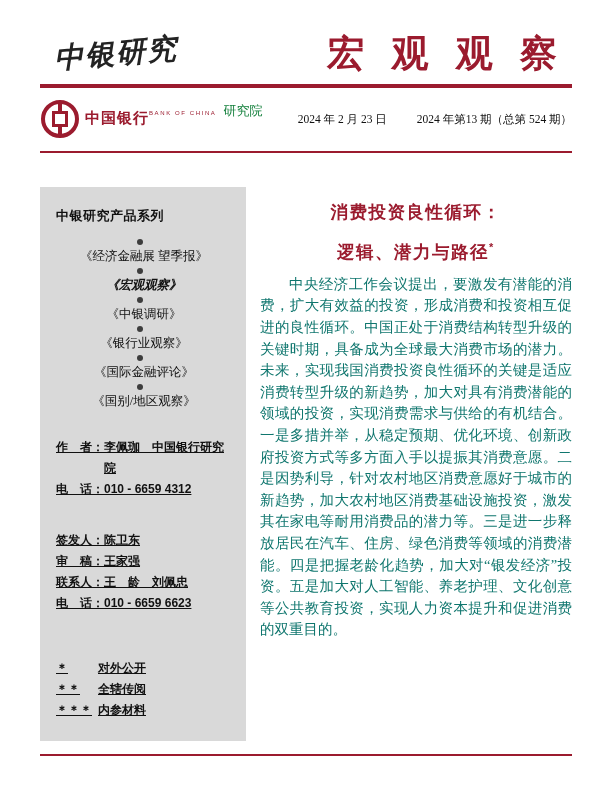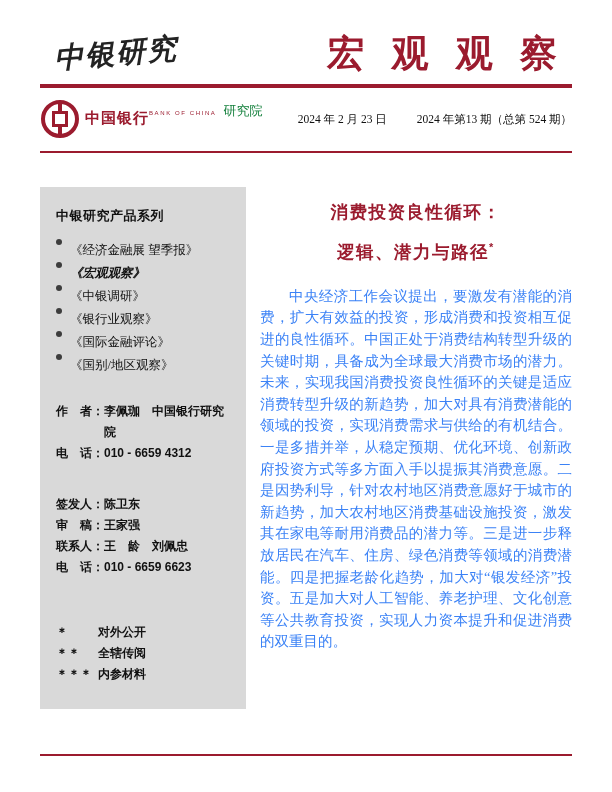--- a/index.html
+++ b/index.html
@@ -36,40 +36,40 @@
   .date-text{margin-left:auto;font-size:11.5px;white-space:nowrap;}
   .issue-text{margin-left:30px;font-size:11.5px;white-space:nowrap;}
   
   .columns{display:flex;margin:34px 40px 0;gap:14px;}
   .sidebar{
     width:206px;flex:none;background:var(--gray);min-height:522px;
     padding:20px 14px 20px 16px;font-family:"Liberation Sans","DejaVu Sans",sans-serif;
   }
   .series-title{font-size:13px;font-weight:700;margin-bottom:14px;letter-spacing:.5px;}
   .series-list{list-style:none;}
-  .series-item{font-size:12.5px;line-height:23px;display:flex;font-family:"Liberation Serif",serif;}
+  .series-item{font-size:12.5px;line-height:23px;display:flex;align-items:center;font-family:"Liberation Serif",serif;flex-direction:column;}
   .bullet{width:6px;height:6px;border-radius:50%;background:#3d3d3d;margin-right:8px;flex:none;}
   .series-item.current .label{font-weight:700;font-style:italic;}
-  .info-block{margin-top:24px;font-size:12px;font-weight:700;line-height:21px;}
+  .info-block{margin-top:24px;font-size:12px;font-weight:700;line-height:21px;text-decoration:underline;}
   .staff-block{margin-top:30px;}
   .notes-block{margin-top:44px;}
   .info-line{display:flex;}
   .info-label{white-space:pre;flex:none;}
   .info-value{white-space:pre-wrap;}
   .stars{width:42px;flex:none;white-space:pre;}
   
   .content{flex:1;padding-top:8px;min-width:0;}
   .article-title{
     text-align:center;color:var(--red);font-size:17.5px;line-height:35px;font-weight:700;
     letter-spacing:1.5px;font-family:"Liberation Sans","DejaVu Sans",sans-serif;
   }
   .article-title sup{font-size:11px;vertical-align:super;}
   .body-text{
-    margin-top:16px;font-size:14.5px;line-height:21.6px;text-align:justify;text-indent:2em;
-    color:#3b82f6;font-family:"Liberation Serif",serif;
+    margin-top:4px;font-size:14.5px;line-height:21.6px;text-align:justify;text-indent:2em;
+    color:#0f766e;font-family:"Liberation Serif",serif;
   }
   .rule-bottom{position:absolute;left:40px;right:40px;bottom:36px;height:2.5px;background:var(--red);}
 </style>
 </head>
 <body>
 
 <div class="page">
 
   <header class="masthead">
     <div class="brand-script">中银研究</div>

